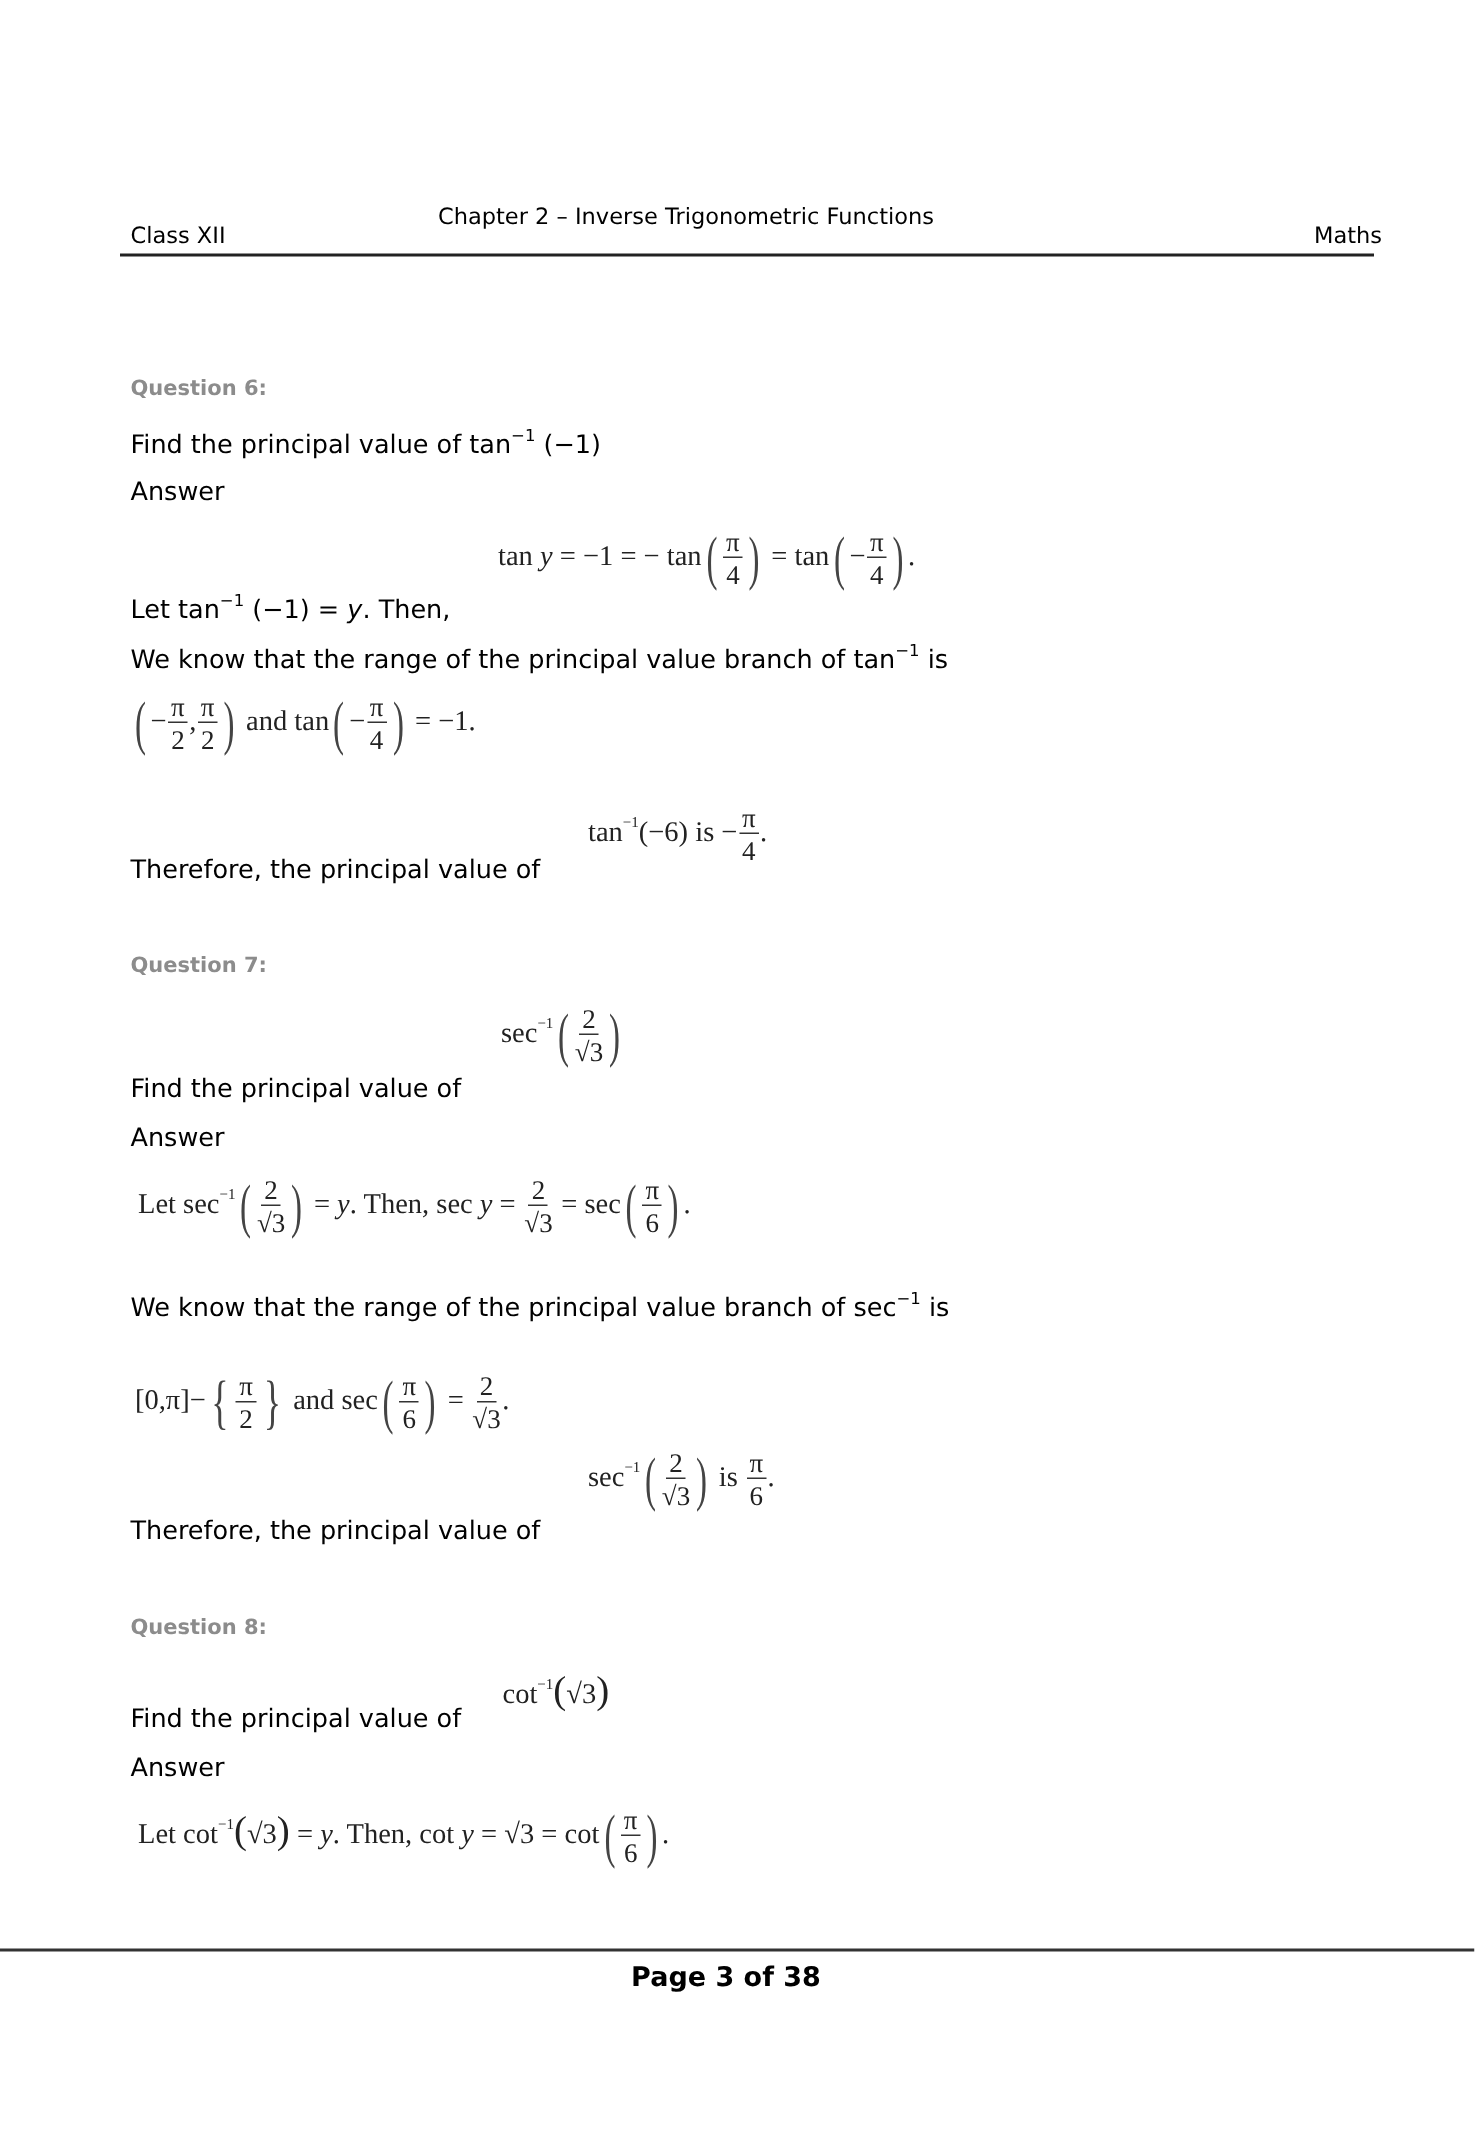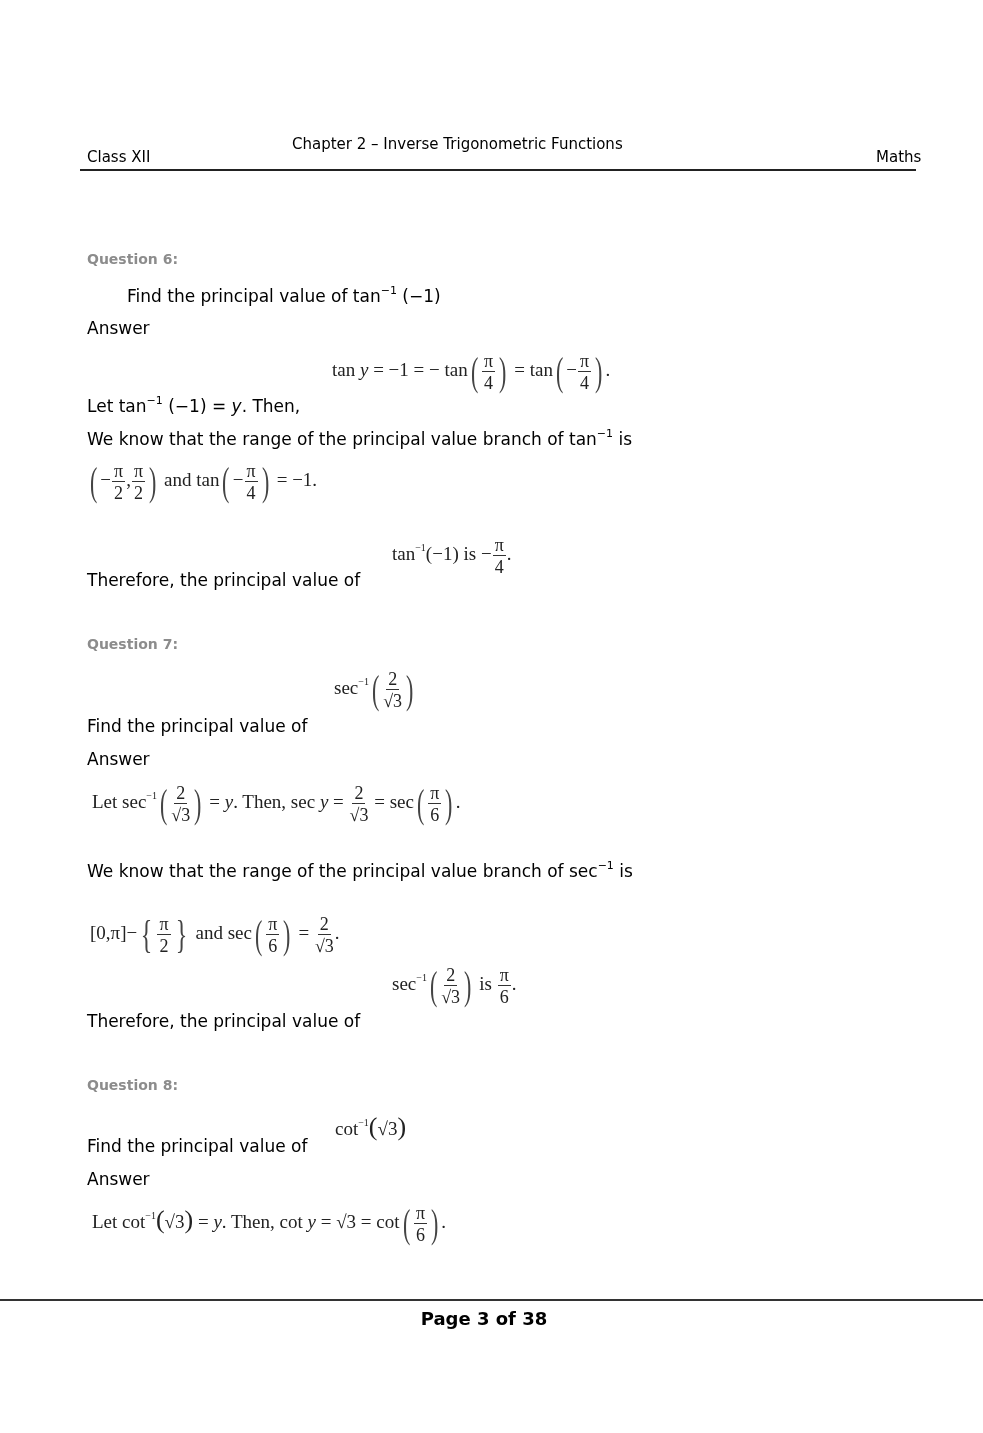--- a/index.html
+++ b/index.html
@@ -24,21 +24,21 @@
 </style>
 </head>
 <body>
 
 <div class="abs sans hdr" style="left:87px;top:148px;">Class XII</div>
 <div class="abs sans hdr" style="left:292px;top:135px;">Chapter 2 – Inverse Trigonometric Functions</div>
 <div class="abs sans hdr" style="left:852px;top:148px;margin-left:24px;">Maths</div>
 <div class="rule-top"></div>
 
 <div class="abs sans qh" style="left:87px;top:251px;">Question 6:</div>
-<div class="abs sans t" style="left:87px;top:284px;margin-left:40px;">
+<div class="abs sans t" style="left:87px;top:284px;">
   <span>Find the principal value of tan</span><sup class="s">−1</sup><span> (−1)</span>
 </div>
 <div class="abs sans t" style="left:87px;top:318px;">Answer</div>
 
 <div class="abs m" style="left:332px;top:352px;">
   <span>tan </span><i>y</i><span> = −1 = − tan</span><span class="big">(</span><span class="frac">
       <span class="n">π</span>
       <span class="d">4</span>
     </span><span class="big">)</span><span> = tan</span><span class="big">(</span><span>−</span><span class="frac">
       <span class="n">π</span>
@@ -59,21 +59,21 @@
     </span>,<span class="frac">
       <span class="n">π</span>
       <span class="d">2</span>
     </span><span class="big">)</span><span> and tan</span><span class="big">(</span><span>−</span><span class="frac">
       <span class="n">π</span>
       <span class="d">4</span>
     </span><span class="big">)</span><span> = −1.</span>
 </div>
 
 <div class="abs m" style="left:392px;top:536px;">
-  <span>tan</span><sup class="ms">−1</sup><span>(−1) is −</span><span class="frac">
+  <span>tan</span><sup class="ms">−1</sup><span>(−6) is −</span><span class="frac">
       <span class="n">π</span>
       <span class="d">4</span>
     </span><span>.</span>
 </div>
 <div class="abs sans t" style="left:87px;top:570px;">Therefore, the principal value of</div>
 
 <div class="abs sans qh" style="left:87px;top:636px;">Question 7:</div>
 <div class="abs m" style="left:334px;top:670px;">
   <span>sec</span><sup class="ms">−1</sup><span class="big">(</span><span class="frac">
       <span class="n">2</span>

